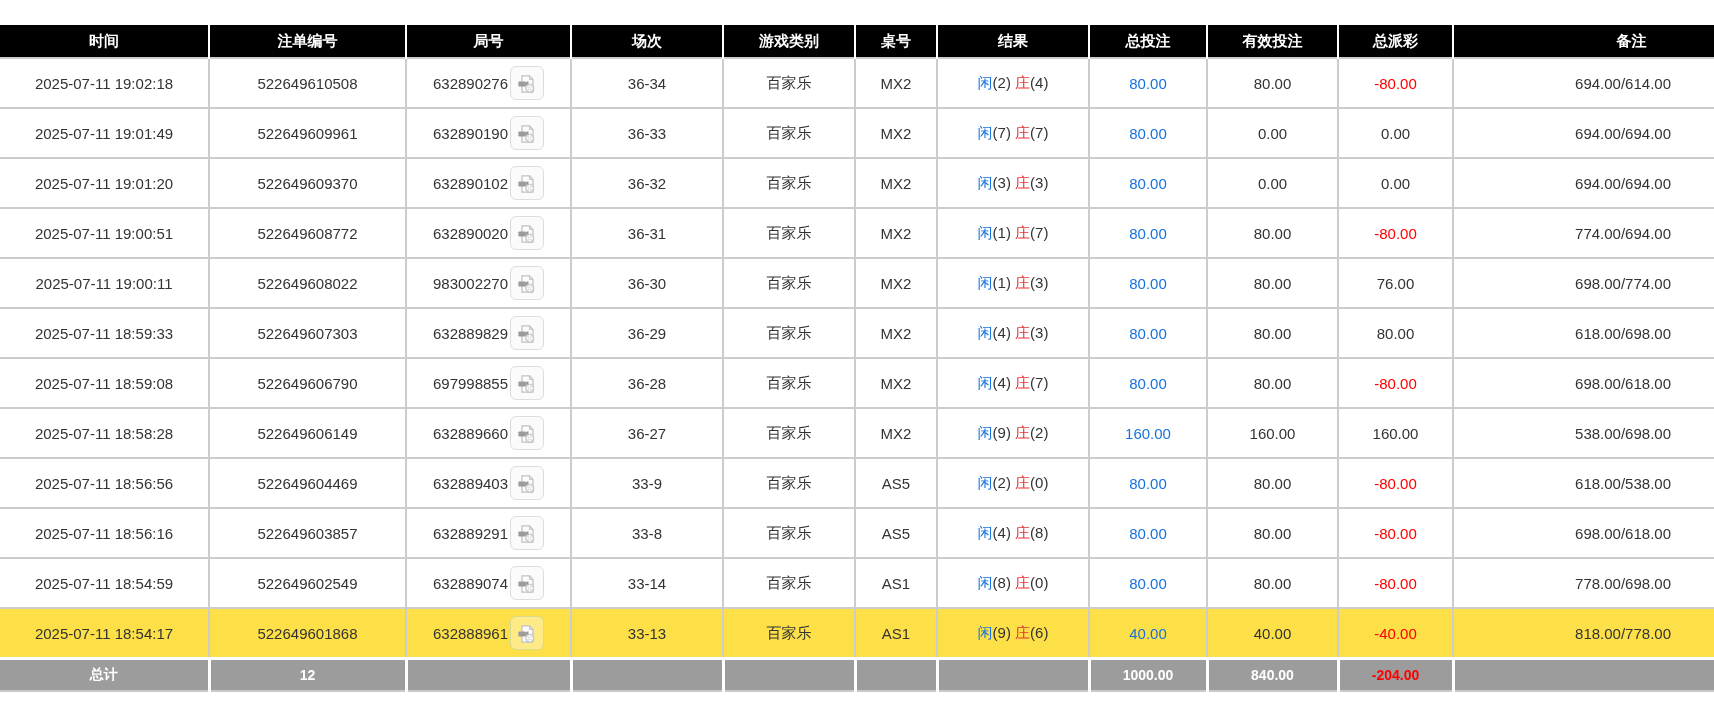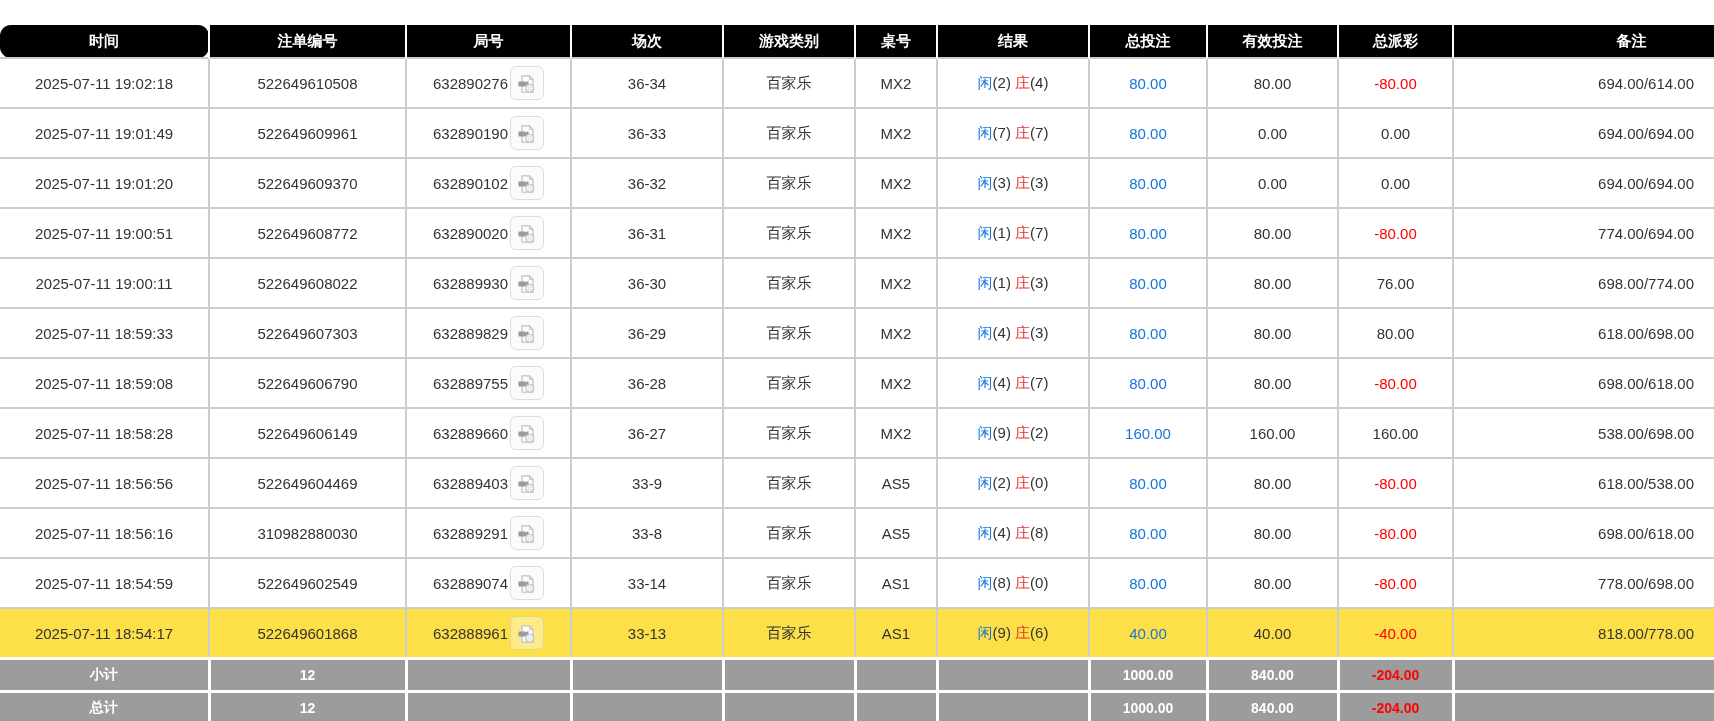--- a/index.html
+++ b/index.html
@@ -18,36 +18,36 @@
   thead th{
     background:#000000;
     color:#ffffff;
     font-size:15px;
     font-weight:bold;
     height:32px;
     text-align:center;
     border-left:2px solid #ffffff;
     padding:0;
   }
-  thead th:first-child{border-left:none;border-radius:11px;}
+  thead th:first-child{border-left:none;}
   thead th.h-remark{padding-left:95px;}
   
   tbody td{
     height:48px;
     font-size:15px;
     color:#333333;
     text-align:center;
     border-top:2px solid #cccccc;
     border-left:2px solid #cccccc;
     padding:0;
     background:#ffffff;
   }
   tbody td:first-child{border-left:none;}
   tbody tr.highlight td{background:#fde047;}
-  td.c-remark{text-align:right;padding-right:20px;}
+  td.c-remark{text-align:right;padding-right:43px;}
   .amt-blue{color:#1673dd;}
   .pay-neg{color:#ff0000;}
   .res-player{color:#1673dd;}
   .res-banker{color:#e53333;}
   .res-score{color:#333333;}
   
   .round-cell-inner{display:inline-flex;align-items:center;justify-content:flex-end;gap:2px;}
   .video-btn{
     width:34px;height:34px;
     border:1px solid #dddddd;
@@ -241,21 +241,21 @@
     <td class="c-total amt-blue">80.00</td>
     <td class="c-valid">80.00</td>
     <td class="c-payout pay-neg">-80.00</td>
     <td class="c-remark">774.00/694.00</td>
   </tr>
         <tr class="drow">
     <td class="c-time">2025-07-11 19:00:11</td>
     <td class="c-betno">522649608022</td>
     <td class="c-round">
       <span class="round-cell-inner">
-        <span class="round-no">632889930</span>
+        <span class="round-no">983002270</span>
         <button class="video-btn" type="button">
           <svg width="22" height="22" viewBox="0 0 24 24">
             <path d="M6.5 3.2h8.2l3.8 3.9v13.7H6.5z" fill="#fcfcfc" stroke="#c2c2c2" stroke-width="1.4"></path>
             <path d="M14.7 3.2v3.9h3.8z" fill="#e6e6e6" stroke="#c2c2c2" stroke-width="1"></path>
             <rect x="2.6" y="9.2" width="8.2" height="5.4" rx="1" fill="#9b9b9b"></rect>
             <path d="M10.8 10.2l2.8-1.6v6.6l-2.8-1.6z" fill="#9b9b9b"></path>
             <circle cx="15" cy="16.6" r="4.4" fill="#e2e2e2" stroke="#bdbdbd" stroke-width="1"></circle>
             <circle cx="15" cy="14.2" r="1" fill="#ffffff"></circle>
             <circle cx="15" cy="19" r="1" fill="#ffffff"></circle>
             <circle cx="12.6" cy="16.6" r="1" fill="#ffffff"></circle>
@@ -309,21 +309,21 @@
     <td class="c-total amt-blue">80.00</td>
     <td class="c-valid">80.00</td>
     <td class="c-payout">80.00</td>
     <td class="c-remark">618.00/698.00</td>
   </tr>
         <tr class="drow">
     <td class="c-time">2025-07-11 18:59:08</td>
     <td class="c-betno">522649606790</td>
     <td class="c-round">
       <span class="round-cell-inner">
-        <span class="round-no">632889755</span>
+        <span class="round-no">697998855</span>
         <button class="video-btn" type="button">
           <svg width="22" height="22" viewBox="0 0 24 24">
             <path d="M6.5 3.2h8.2l3.8 3.9v13.7H6.5z" fill="#fcfcfc" stroke="#c2c2c2" stroke-width="1.4"></path>
             <path d="M14.7 3.2v3.9h3.8z" fill="#e6e6e6" stroke="#c2c2c2" stroke-width="1"></path>
             <rect x="2.6" y="9.2" width="8.2" height="5.4" rx="1" fill="#9b9b9b"></rect>
             <path d="M10.8 10.2l2.8-1.6v6.6l-2.8-1.6z" fill="#9b9b9b"></path>
             <circle cx="15" cy="16.6" r="4.4" fill="#e2e2e2" stroke="#bdbdbd" stroke-width="1"></circle>
             <circle cx="15" cy="14.2" r="1" fill="#ffffff"></circle>
             <circle cx="15" cy="19" r="1" fill="#ffffff"></circle>
             <circle cx="12.6" cy="16.6" r="1" fill="#ffffff"></circle>
@@ -408,21 +408,21 @@
       <span class="res-player">闲</span><span class="res-score res-player-score">(2)</span>
       <span class="res-banker">庄</span><span class="res-score res-banker-score">(0)</span>
     </td>
     <td class="c-total amt-blue">80.00</td>
     <td class="c-valid">80.00</td>
     <td class="c-payout pay-neg">-80.00</td>
     <td class="c-remark">618.00/538.00</td>
   </tr>
         <tr class="drow">
     <td class="c-time">2025-07-11 18:56:16</td>
-    <td class="c-betno">310982880030</td>
+    <td class="c-betno">522649603857</td>
     <td class="c-round">
       <span class="round-cell-inner">
         <span class="round-no">632889291</span>
         <button class="video-btn" type="button">
           <svg width="22" height="22" viewBox="0 0 24 24">
             <path d="M6.5 3.2h8.2l3.8 3.9v13.7H6.5z" fill="#fcfcfc" stroke="#c2c2c2" stroke-width="1.4"></path>
             <path d="M14.7 3.2v3.9h3.8z" fill="#e6e6e6" stroke="#c2c2c2" stroke-width="1"></path>
             <rect x="2.6" y="9.2" width="8.2" height="5.4" rx="1" fill="#9b9b9b"></rect>
             <path d="M10.8 10.2l2.8-1.6v6.6l-2.8-1.6z" fill="#9b9b9b"></path>
             <circle cx="15" cy="16.6" r="4.4" fill="#e2e2e2" stroke="#bdbdbd" stroke-width="1"></circle>
@@ -510,33 +510,20 @@
       <span class="res-player">闲</span><span class="res-score res-player-score">(9)</span>
       <span class="res-banker">庄</span><span class="res-score res-banker-score">(6)</span>
     </td>
     <td class="c-total amt-blue">40.00</td>
     <td class="c-valid">40.00</td>
     <td class="c-payout pay-neg">-40.00</td>
     <td class="c-remark">818.00/778.00</td>
   </tr>
       </tbody>
     <tfoot id="summary-rows">
-        <tr class="srow">
-    <td>小计</td>
-    <td>12</td>
-    <td></td>
-    <td></td>
-    <td></td>
-    <td></td>
-    <td></td>
-    <td>1000.00</td>
-    <td>840.00</td>
-    <td class="pay-neg">-204.00</td>
-    <td></td>
-  </tr>
         <tr class="srow">
     <td>总计</td>
     <td>12</td>
     <td></td>
     <td></td>
     <td></td>
     <td></td>
     <td></td>
     <td>1000.00</td>
     <td>840.00</td>

